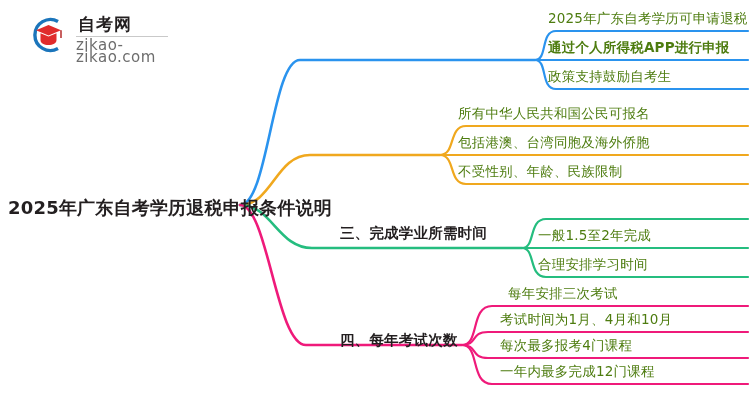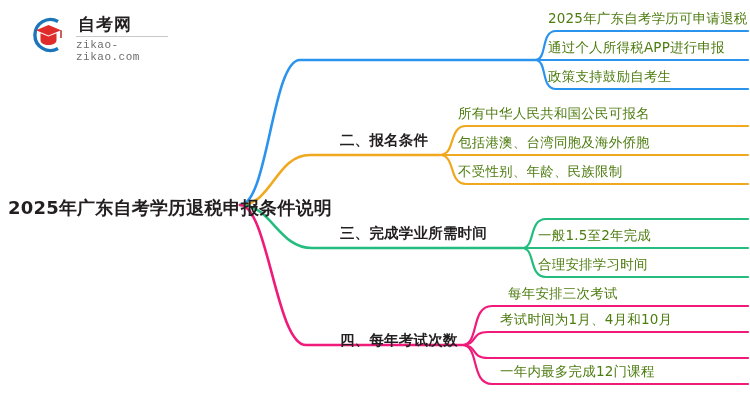--- a/index.html
+++ b/index.html
@@ -57,25 +57,24 @@
     line-height: 20px;
     padding-left: 2px;
   }
   .logo-rule {
     width: 92px;
     height: 1px;
     background: #c9c9c9;
     margin: 2px 0 2px 0;
   }
   .logo-url {
-    font-size: 11px;
+    font-size: 15px;
     color: #6d6d6d;
     letter-spacing: 0.5px;
     line-height: 12px;
-    font-family: Liberation Mono, monospace;
   }
 
   
   .root-title {
     position: absolute;
     left: 8px;
     top: 196px;
     font-size: 18px;
     font-weight: bold;
     color: #231f20;
@@ -150,30 +149,30 @@
     <div class="logo-text-wrap">
       <div class="logo-cn">自考网</div>
       <div class="logo-rule"></div>
       <div class="logo-url">zikao-zikao.com</div>
     </div>
   </div>
 
   <div class="root-title">2025年广东自考学历退税申报条件说明</div>
 
   <div class="leaf-label" style="left:548px; top:10px;">2025年广东自考学历可申请退税</div>
-  <div class="leaf-label" style="left:548px; top:39px;">通过个人所得税APP进行申报</div>
+  <div class="leaf-label" style="left:548px; top:39px;font-weight:bold;">通过个人所得税APP进行申报</div>
   <div class="leaf-label" style="left:548px; top:68px;">政策支持鼓励自考生</div>
 
-  <div class="branch-label" style="left:340px; top:131px;">二、报名条件</div>
   <div class="leaf-label" style="left:458px; top:105px;">所有中华人民共和国公民可报名</div>
   <div class="leaf-label" style="left:458px; top:134px;">包括港澳、台湾同胞及海外侨胞</div>
   <div class="leaf-label" style="left:458px; top:163px;">不受性别、年龄、民族限制</div>
 
   <div class="branch-label" style="left:340px; top:224px;">三、完成学业所需时间</div>
   <div class="leaf-label" style="left:538px; top:227px;">一般1.5至2年完成</div>
   <div class="leaf-label" style="left:538px; top:256px;">合理安排学习时间</div>
 
   <div class="branch-label" style="left:340px; top:331px;text-align:center;">四、每年考试次数</div>
   <div class="leaf-label" style="left:508px; top:285px;">每年安排三次考试</div>
   <div class="leaf-label" style="left:500px; top:311px;">考试时间为1月、4月和10月</div>
+  <div class="leaf-label" style="left:500px; top:337px;">每次最多报考4门课程</div>
   <div class="leaf-label" style="left:500px; top:363px;">一年内最多完成12门课程</div>
 
 </div>
 
 </body></html>

